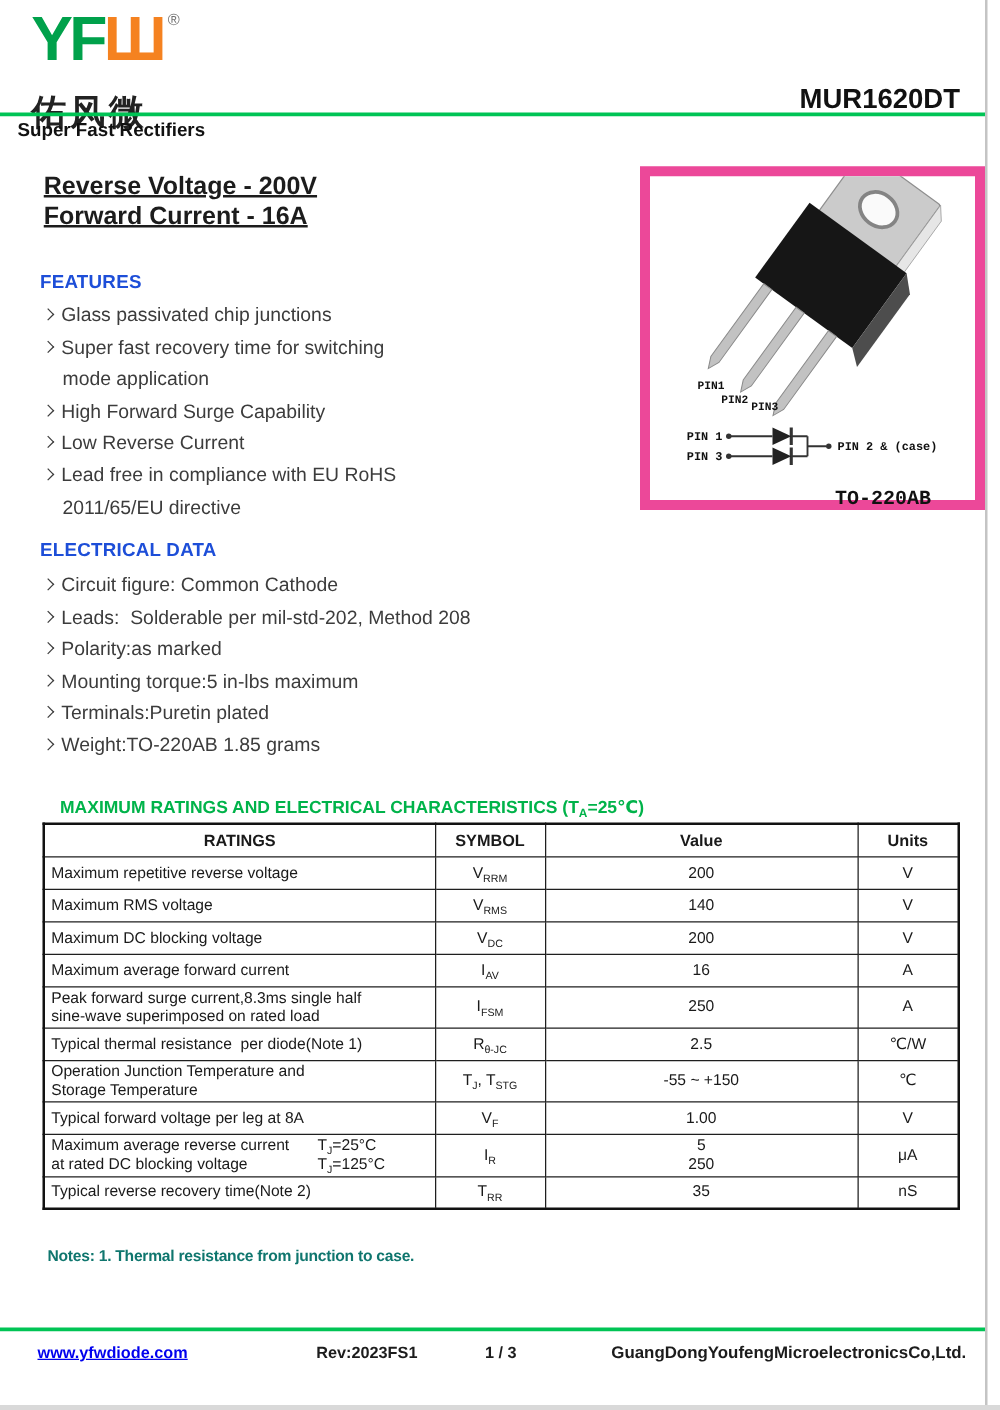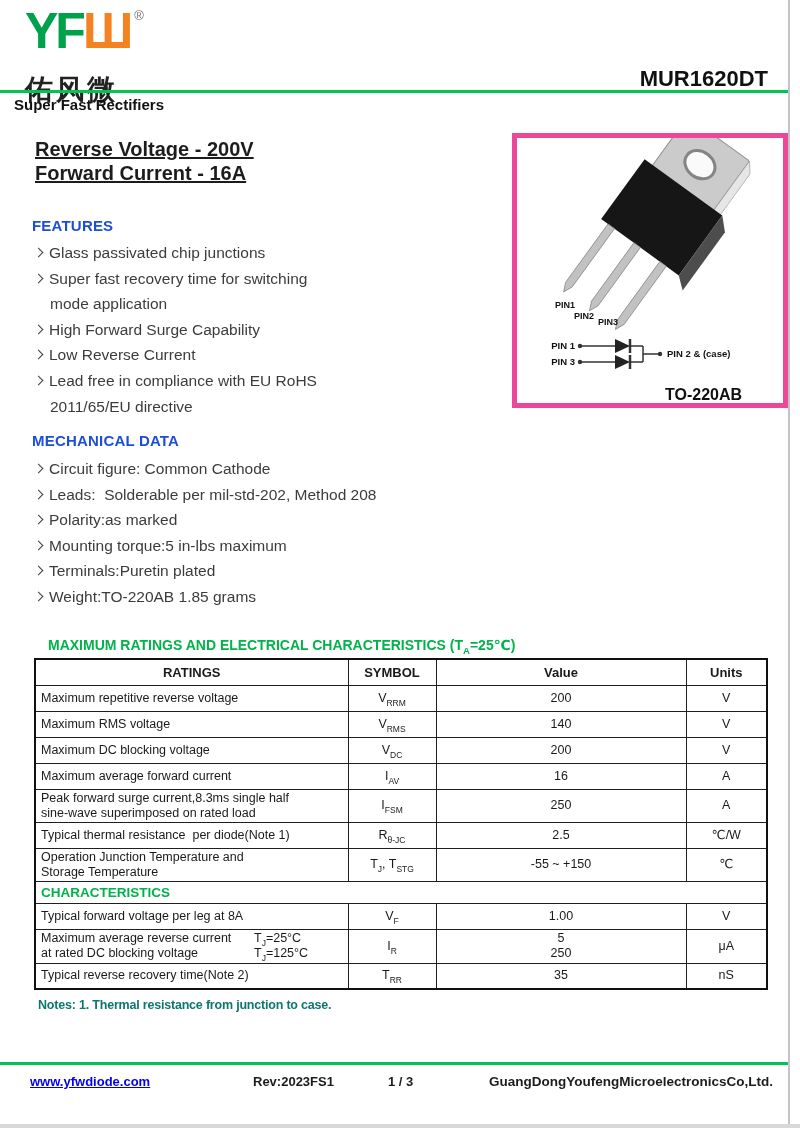--- a/index.html
+++ b/index.html
@@ -22,21 +22,21 @@
   
   .blist{position:absolute;left:35px;font-size:15.5px;color:#3c3c3c;line-height:25.6px;}
   #features-list{top:240px;}
   #mech-list{top:456px;}
   .li-line{white-space:pre-wrap;}
   .li-line.cont{padding-left:15px;}
   .bullet{display:inline-block;width:6px;height:6px;border-top:1.8px solid #3c3c3c;
           border-right:1.8px solid #3c3c3c;transform:rotate(45deg);margin:0 7px 2px 0;}
   
   .diagram-box{position:absolute;left:512px;top:133px;width:276px;height:275px;
-               border:5px solid #ec4899;box-sizing:border-box;background:#fff;}
+               border:8px solid #ec4899;box-sizing:border-box;background:#fff;font-family:Liberation Mono, monospace;}
   .diagram-box svg{display:block;}
   
   .table-h{position:absolute;left:48px;top:637px;font-size:14px;font-weight:700;color:#00b34a;}
   #ratings-table{position:absolute;left:34px;top:658px;width:732px;border-collapse:collapse;
                  table-layout:fixed;font-size:12.5px;color:#1a1a1a;}
   #ratings-table{border:2.5px solid #111;}
   #ratings-table th,#ratings-table td{border:1.5px solid #1f1f1f;padding:1px 5px;overflow:hidden;}
   #ratings-table th{font-size:13px;font-weight:700;text-align:center;}
   td.c-rating{text-align:left;line-height:15px;position:relative;}
   td.c-symbol,td.c-value,td.c-units{text-align:center;line-height:15px;}
@@ -81,21 +81,21 @@
   <div id="features-list" class="blist">
       <div class="li-line"><span class="bullet"></span><span>Glass passivated chip junctions</span></div>
       <div class="li-line"><span class="bullet"></span><span>Super fast recovery time for switching</span></div>
       <div class="li-line cont"><span>mode application</span></div>
       <div class="li-line"><span class="bullet"></span><span>High Forward Surge Capability</span></div>
       <div class="li-line"><span class="bullet"></span><span>Low Reverse Current</span></div>
       <div class="li-line"><span class="bullet"></span><span>Lead free in compliance with EU RoHS</span></div>
       <div class="li-line cont"><span>2011/65/EU directive</span></div>
     </div>
 
-  <div id="mech-h" class="sec-h">MECHANICAL DATA</div>
+  <div id="mech-h" class="sec-h">ELECTRICAL DATA</div>
   <div id="mech-list" class="blist">
       <div class="li-line"><span class="bullet"></span><span>Circuit figure: Common Cathode</span></div>
       <div class="li-line"><span class="bullet"></span><span>Leads:  Solderable per mil-std-202, Method 208</span></div>
       <div class="li-line"><span class="bullet"></span><span>Polarity:as marked</span></div>
       <div class="li-line"><span class="bullet"></span><span>Mounting torque:5 in-lbs maximum</span></div>
       <div class="li-line"><span class="bullet"></span><span>Terminals:Puretin plated</span></div>
       <div class="li-line"><span class="bullet"></span><span>Weight:TO-220AB 1.85 grams</span></div>
     </div>
 
   <div class="diagram-box">
@@ -220,23 +220,20 @@
           <td class="c-rating">
             <div style="white-space: pre-wrap;">Operation Junction Temperature and</div>
             <div style="white-space: pre-wrap;">Storage Temperature</div>
           </td>
           <td class="c-symbol"><span>T</span><sub>J</sub><span>,  </span><span>T</span><sub>STG</sub></td>
           <td class="c-value">
             <div>-55 ~ +150</div>
           </td>
           <td class="c-units">℃</td>
         </tr>
-        <tr class="divider" style="height: 22px;">
-          <td colspan="4" class="char-label">CHARACTERISTICS</td>
-        </tr>
         <tr style="height: 26px;">
           <td class="c-rating">
             <div style="white-space: pre-wrap;">Typical forward voltage per leg at 8A</div>
           </td>
           <td class="c-symbol"><span>V</span><sub>F</sub></td>
           <td class="c-value">
             <div>1.00</div>
           </td>
           <td class="c-units">V</td>
         </tr>

